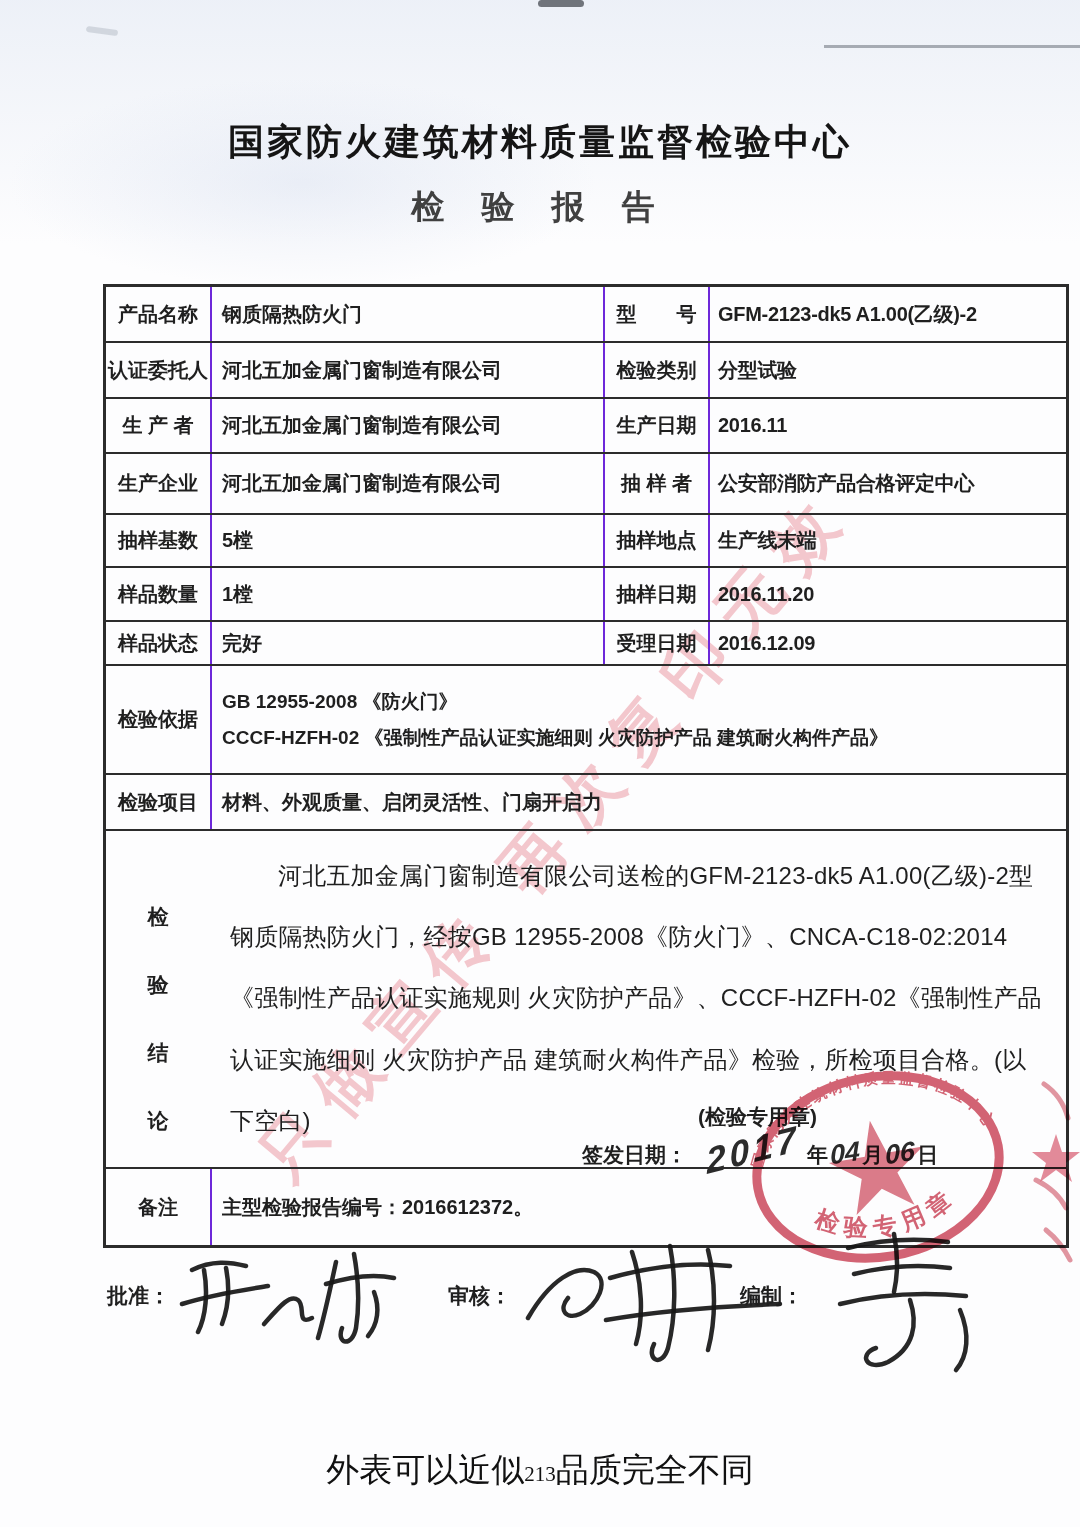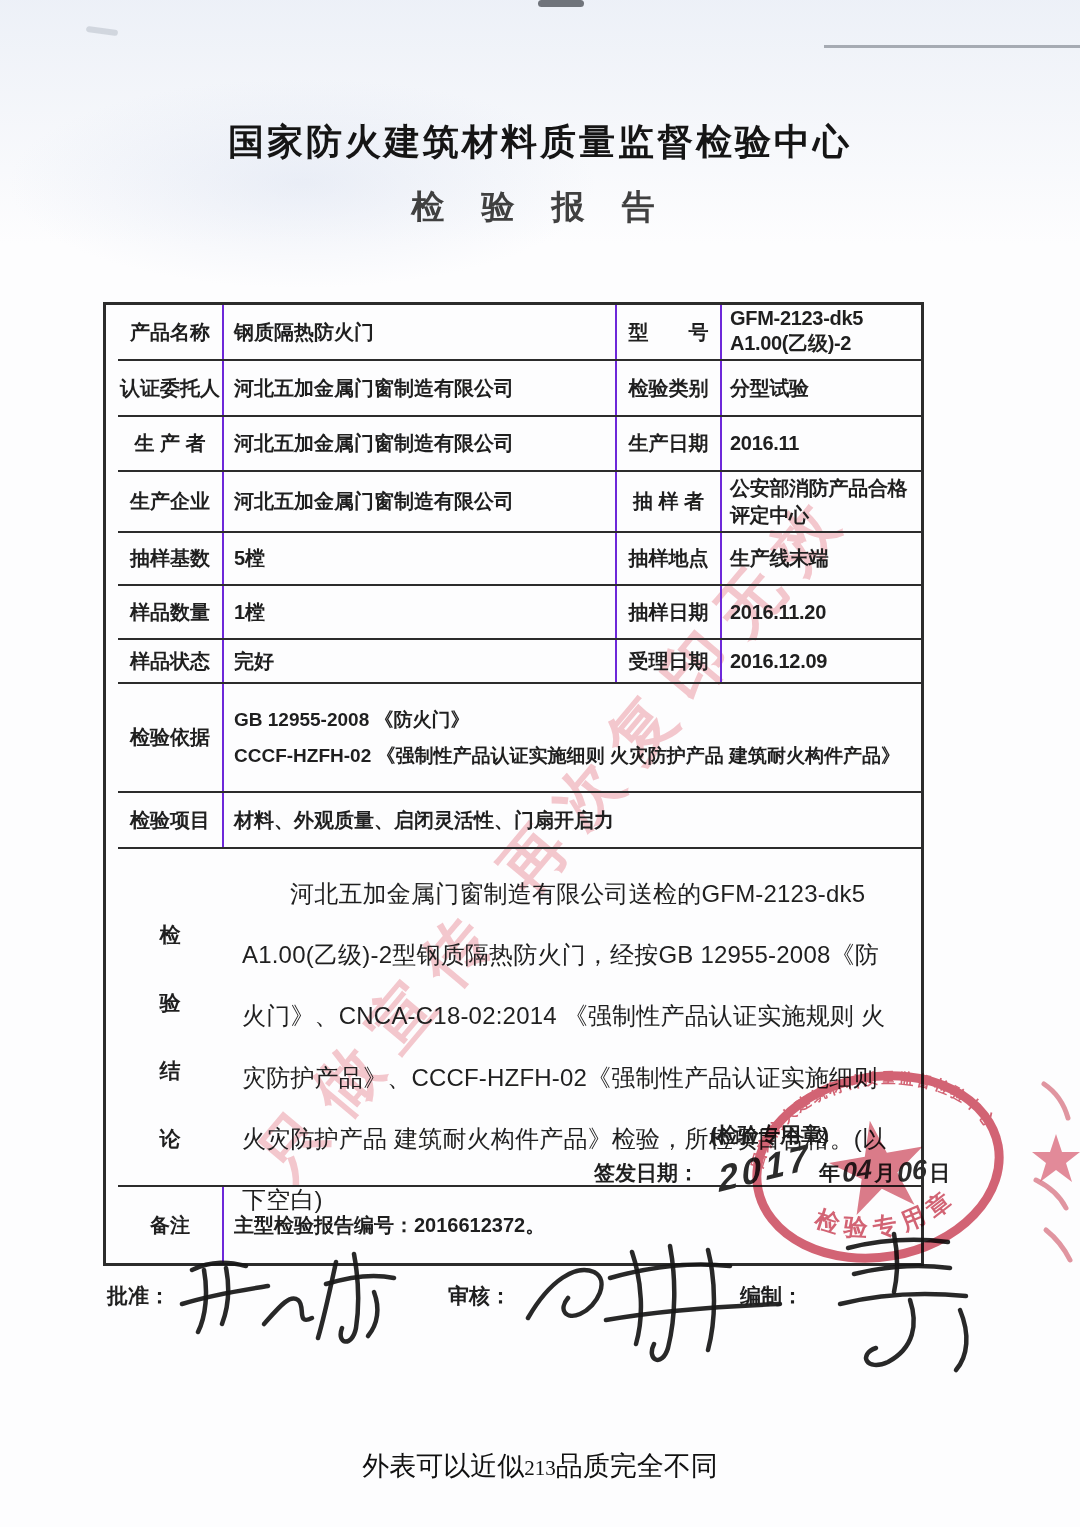--- a/index.html
+++ b/index.html
@@ -32,22 +32,22 @@
   }
 
   .header { position:absolute; left:0; top:118px; width:100%; z-index:10; text-align:center; }
   .org-title { font-size:36px; font-weight:700; letter-spacing:3px; color:#151515; }
   .doc-title { margin-top:18px; font-size:33px; font-weight:700; letter-spacing:14px; color:#404040; }
 
   .meta { position:absolute; left:103px; top:247px; width:915px; z-index:10;
     display:flex; justify-content:space-between; font-size:21px; font-weight:600; }
 
   
-  .rpt-table { position:absolute; left:103px; top:302px; width:821px; z-index:10;
-    border:3px solid #2c2c2c; background:transparent;padding-left:12px; }
+  .rpt-table { position:absolute; left:103px; top:284px; width:966px; z-index:10;
+    border:3px solid #2c2c2c; background:transparent; }
   .t-row { display:flex; border-top:2px solid #2c2c2c; }
   .t-row.first { border-top:none; }
   .cell { display:flex; align-items:center; overflow:hidden; }
   .cell + .cell { border-left:2px solid #6d28d9; }
   .c-label { width:104px; justify-content:center; text-align:center; font-size:20px; font-weight:600; letter-spacing:0; padding:0 2px; }
   .c-val1  { width:393px; padding-left:10px; font-size:20px; font-weight:600; }
   .c-label2{ width:105px; justify-content:center; text-align:center; font-size:20px; font-weight:600; }
   .c-val2  { flex:1; padding-left:8px; font-size:20px; font-weight:600; letter-spacing:-0.3px; }
   .c-wide  { flex:1; padding:6px 10px; font-size:19px; font-weight:600; }
   .basis-lines { line-height:1.85; }
@@ -64,21 +64,21 @@
   .sig-label { position:absolute; z-index:12; font-size:21px; font-weight:600; }
   .sig-svg { position:absolute; z-index:12; }
   .sig-svg path { fill:none; stroke:#161616; stroke-width:4.5; stroke-linecap:round; stroke-linejoin:round; opacity:.92; }
 
   
   .stamp { position:absolute; left:728px; top:1052px; z-index:20; mix-blend-mode:multiply; opacity:.92; }
   .edge-stamp { position:absolute; left:1026px; top:1062px; z-index:20; mix-blend-mode:multiply; opacity:.75; }
 
   .caption { position:absolute; left:0; top:1448px; width:100%; z-index:10; text-align:center;
     font-family:"Liberation Serif","DejaVu Serif",serif; color:#111; }
-  .cap-main { font-size:27px; }
+  .cap-main { font-size:33px; }
   .cap-num { font-size:21px; }
 </style>
 </head>
 <body>
 
 <div class="screen">
 
   <div class="scan-tint"></div>
   <div class="artifact art-blob1"></div>
   <div class="artifact art-line1"></div>

